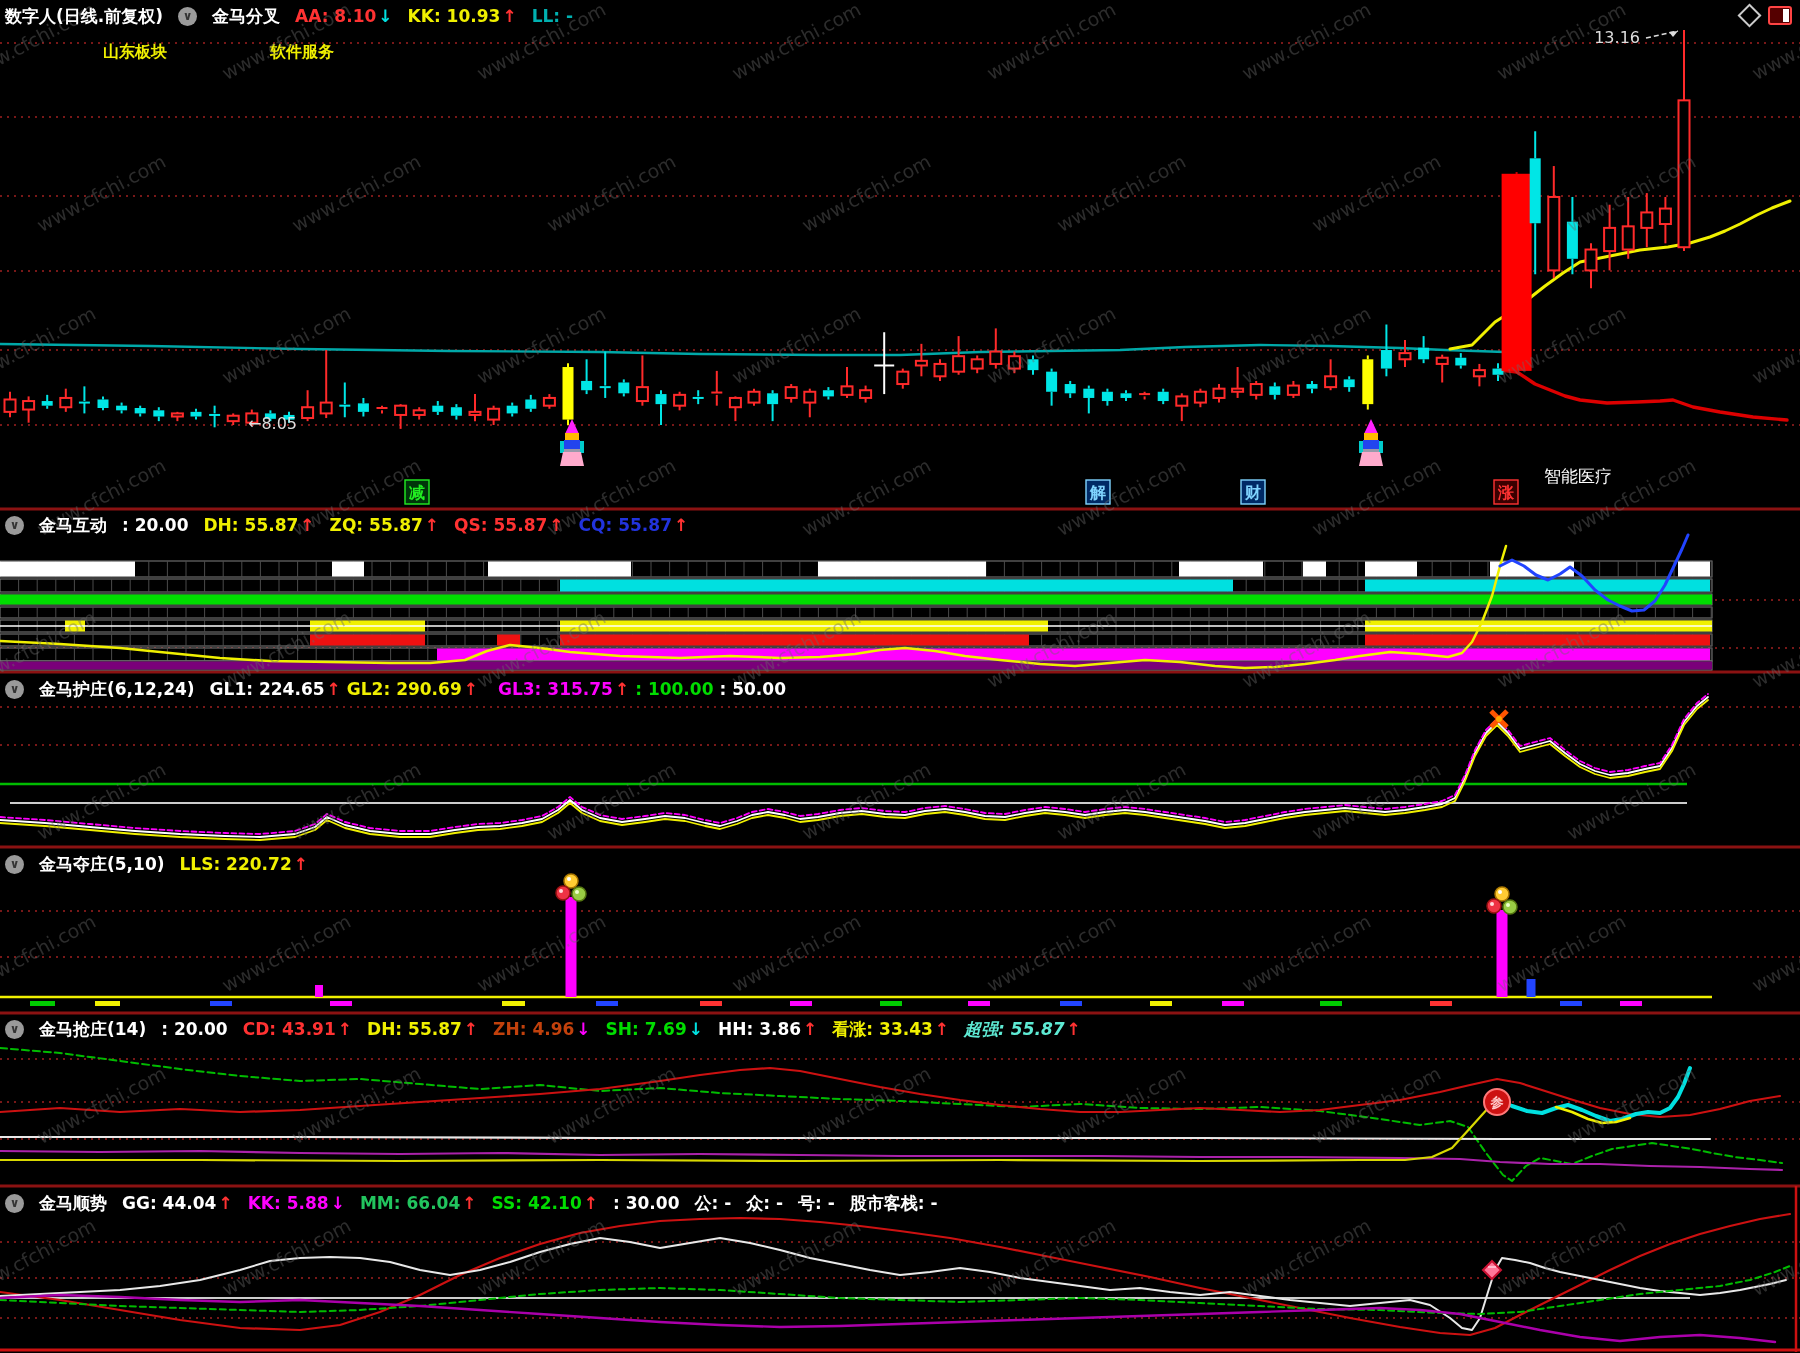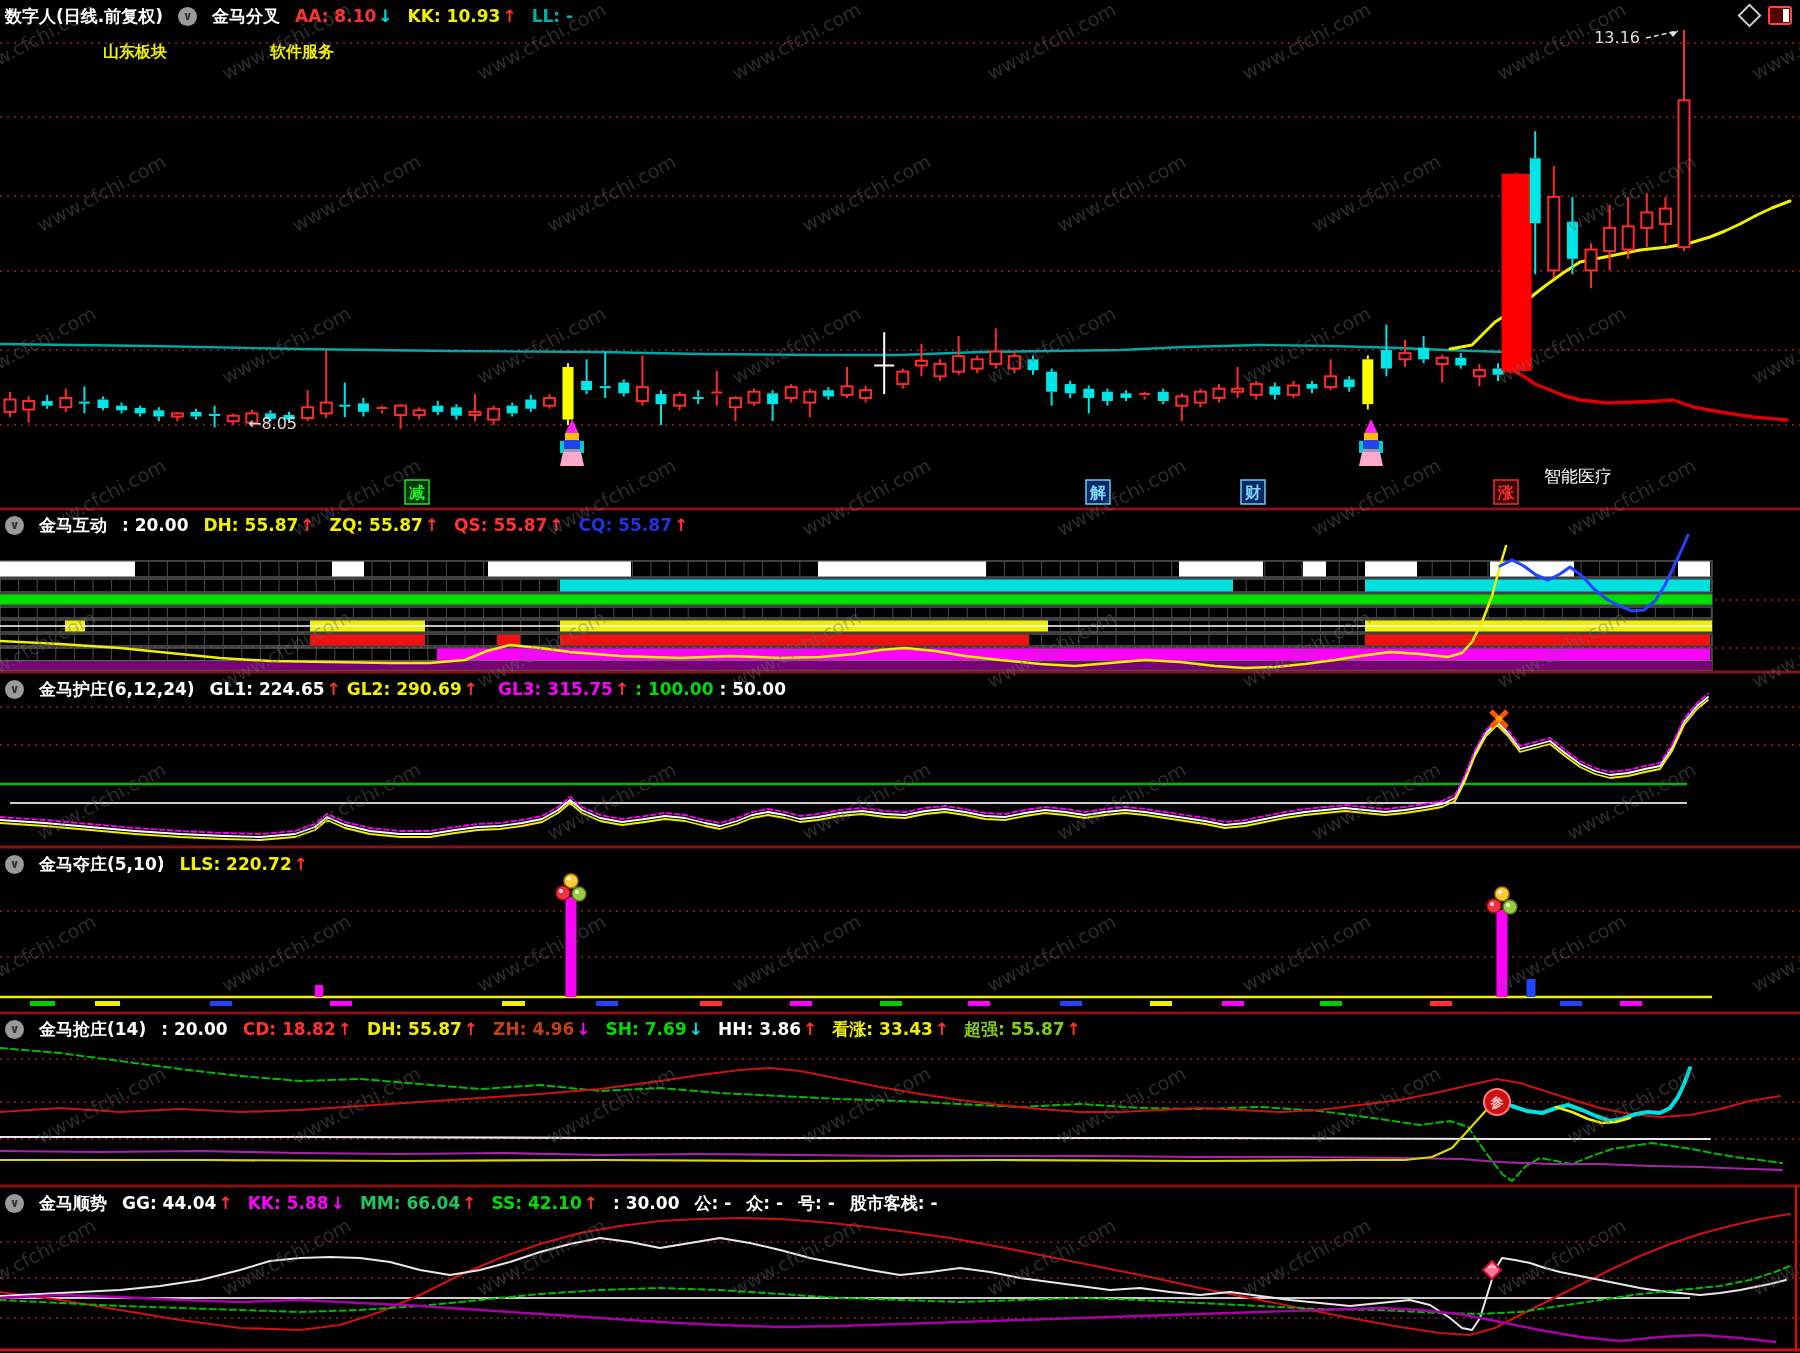--- a/index.html
+++ b/index.html
@@ -1156,21 +1156,21 @@
       </span>
   </div>
   <div class="hdr phdr" style="top: 1016px;">
     <span class="chev">∨</span>
     <span class="ttl">金马抢庄(14)</span>
     <span class="field pfields" style="gap:15px">
         <span class="field">
           <span style="color: rgb(255, 255, 255);">: 20.00</span>
         </span>
         <span class="field">
-          <span style="color: rgb(255, 50, 50);">CD: 18.82</span>
+          <span style="color: rgb(255, 50, 50);">CD: 43.91</span>
           <span class="arr" style="color: rgb(255, 50, 50);">↑</span>
         </span>
         <span class="field">
           <span style="color: rgb(240, 240, 0);">DH: 55.87</span>
           <span class="arr" style="color: rgb(255, 50, 50);">↑</span>
         </span>
         <span class="field">
           <span style="color: #c2410c;">ZH: 4.96</span>
           <span class="arr" style="color: rgb(255, 0, 255);">↓</span>
         </span>
@@ -1180,21 +1180,21 @@
         </span>
         <span class="field">
           <span style="color: rgb(255, 255, 255);">HH: 3.86</span>
           <span class="arr" style="color: rgb(255, 50, 50);">↑</span>
         </span>
         <span class="field">
           <span style="color: rgb(240, 240, 0);">看涨: 33.43</span>
           <span class="arr" style="color: rgb(255, 50, 50);">↑</span>
         </span>
         <span class="field">
-          <span style="color: #84cc16;">超强: 55.87</span>
+          <span style="color: #5eead4; font-style: italic;">超强: 55.87</span>
           <span class="arr" style="color: rgb(255, 50, 50);">↑</span>
         </span>
       </span>
   </div>
   <div class="hdr phdr" style="top: 1190px;">
     <span class="chev">∨</span>
     <span class="ttl">金马顺势</span>
     <span class="field pfields" style="gap:15px">
         <span class="field">
           <span style="color: rgb(255, 255, 255);">GG: 44.04</span>

